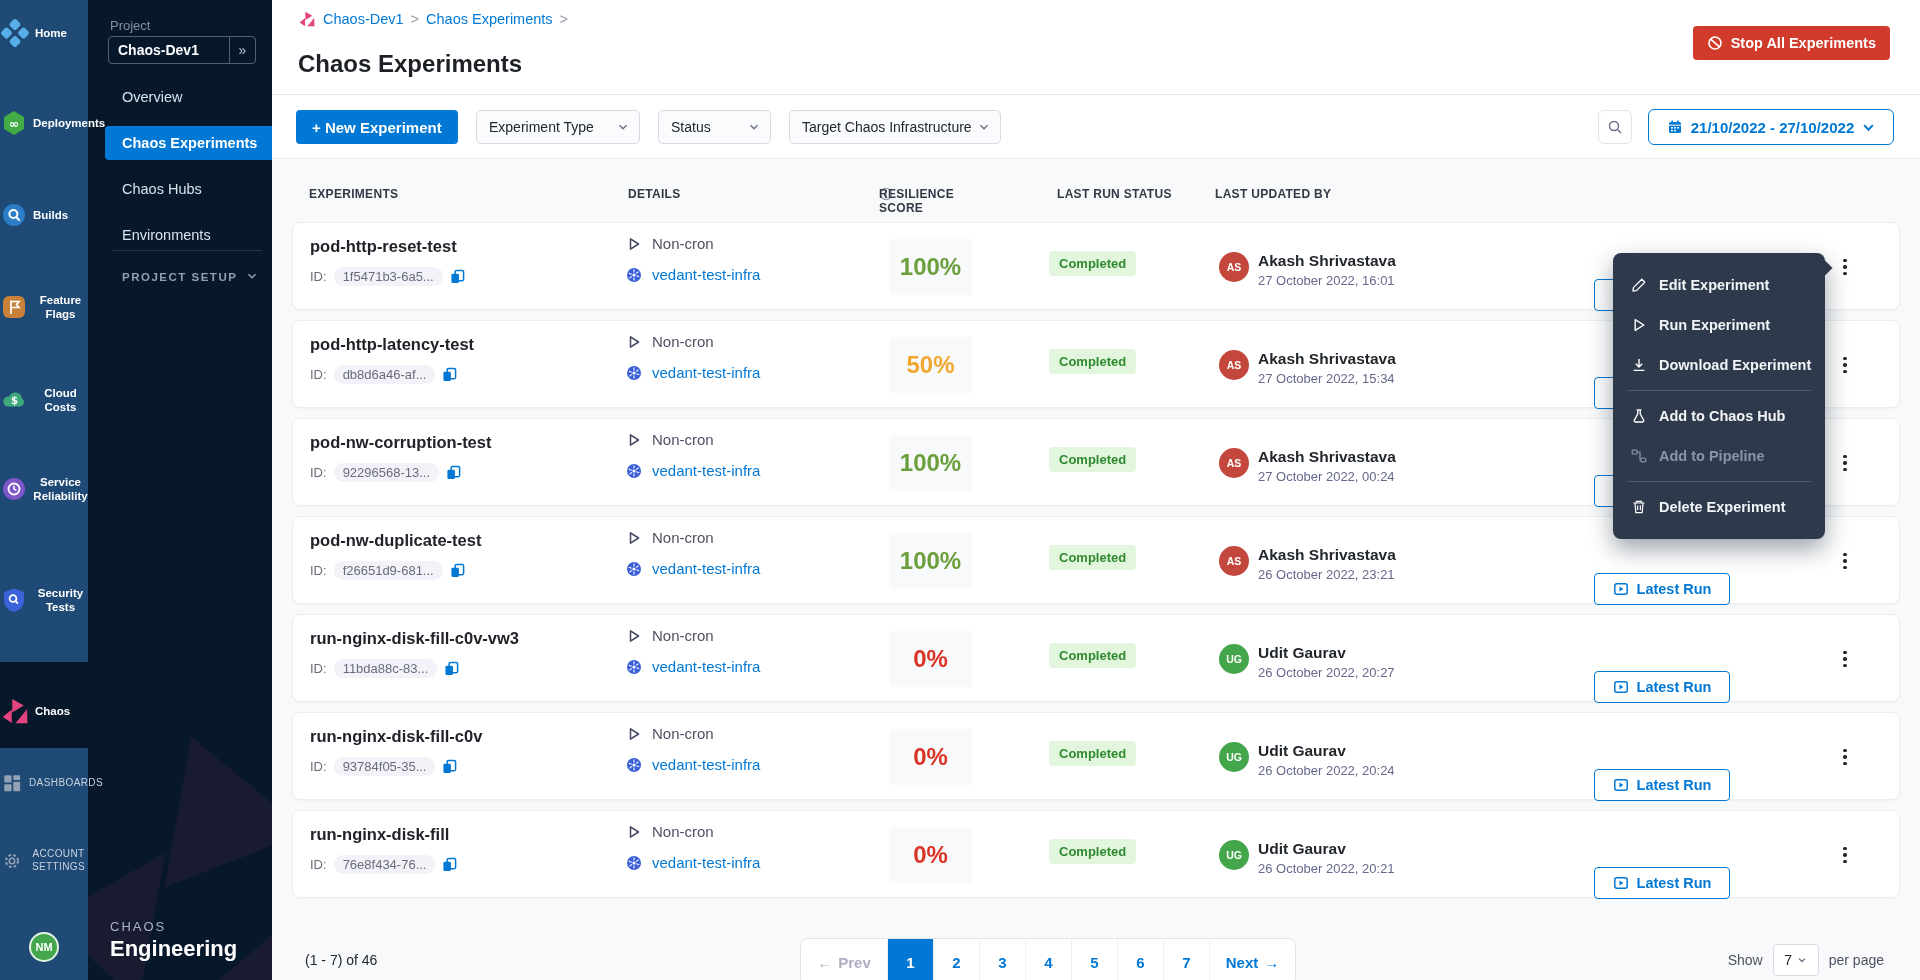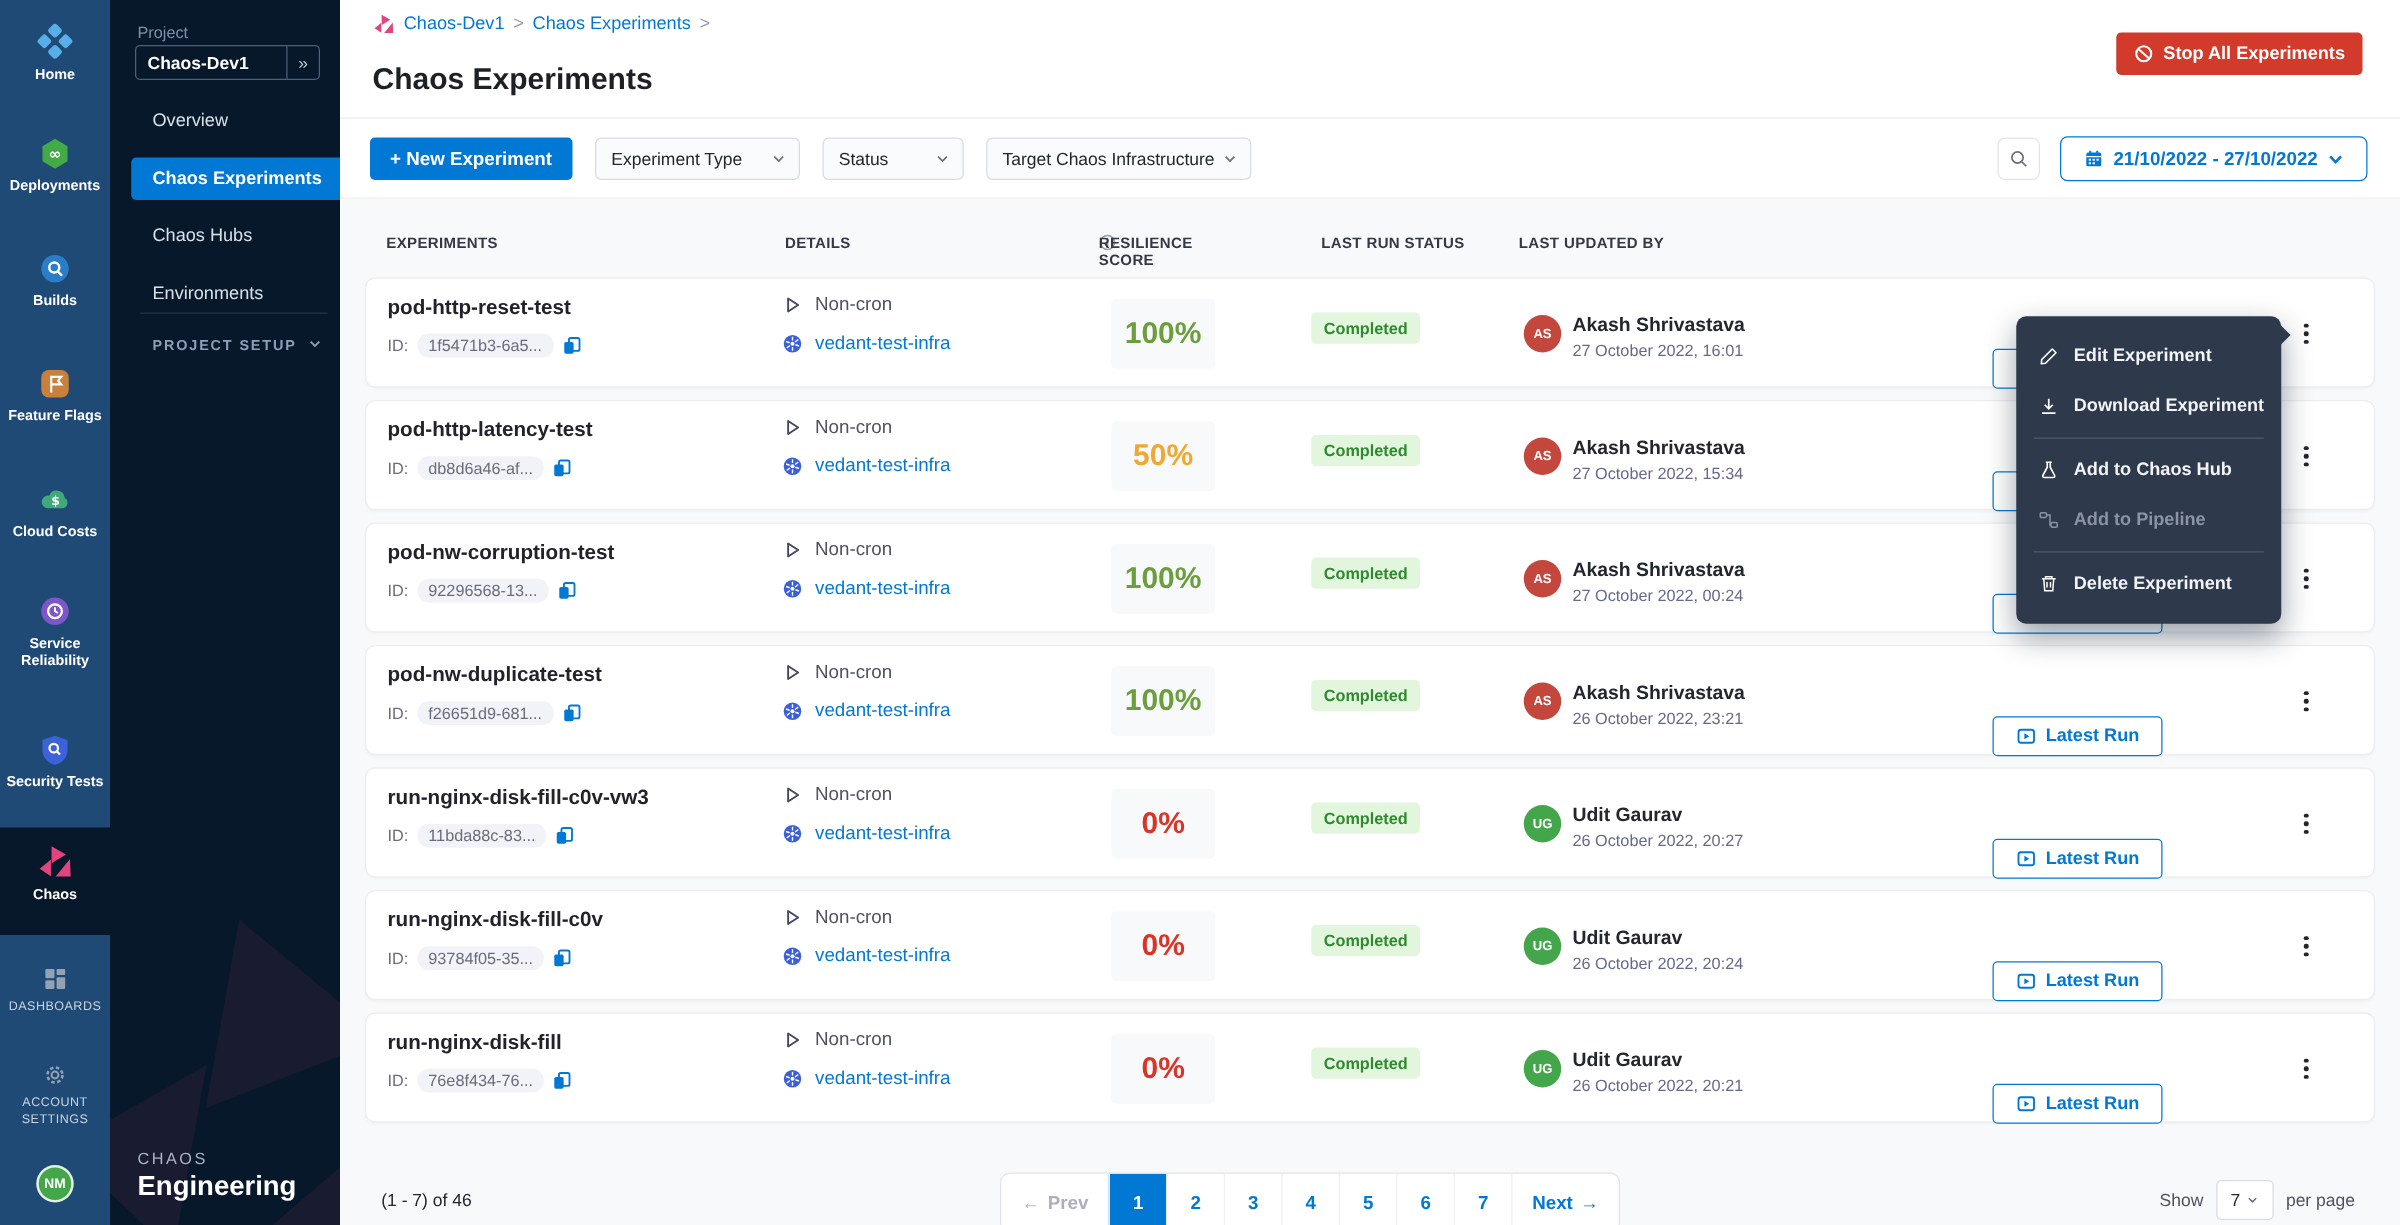--- a/index.html
+++ b/index.html
@@ -2,21 +2,21 @@
 <html><head>
 <meta charset="utf-8">
 <style>
   html,body{margin:0;padding:0;background:#e9eaee;}
   *{box-sizing:border-box;}
   #app{position:relative;width:1920px;height:980px;overflow:hidden;background:#fff;
        font-family:"Liberation Sans","DejaVu Sans",sans-serif;color:#22272d;}
 
   
   .rail{position:absolute;left:0;top:0;width:88px;height:980px;background:#1F4A75;z-index:30;}
-  .rail-item{position:absolute;left:0;width:88px;display:flex;flex-direction:column;align-items:center;gap:5px;cursor:pointer;}
+  .rail-item{position:absolute;left:0;width:88px;display:flex;flex-direction:row;align-items:center;gap:5px;cursor:pointer;}
   .rail-item .rail-label{font-size:11.5px;font-weight:600;color:#fff;text-align:center;line-height:1.25;max-width:80px;}
   .rail-item.small .rail-label{font-size:10px;color:#C9D3DF;letter-spacing:.4px;font-weight:500;}
   .rail-item:nth-child(1){top:18px;}
   .rail-item:nth-child(2){top:109px;}
   .rail-item:nth-child(3){top:201px;}
   .rail-item:nth-child(4){top:293px;}
   .rail-item:nth-child(5){top:386px;}
   .rail-item:nth-child(6){top:475px;}
   .rail-item:nth-child(7){top:586px;}
   .rail-item:nth-child(8){top:662px;height:86px;padding-top:12px;background:#07182B;}
@@ -883,20 +883,28 @@
     <div class="ctx-menu" style="position:absolute;left:1341px;top:253px;">
       <div class="ctx-notch"></div>
       <div id="menu-items">
           <div class="mi">
             <span class="mi-icon" style="display:flex;">
               <svg width="16" height="16" viewBox="0 0 16 16">
                 <path d="M10.8 2.2 L13.8 5.2 L5.4 13.6 L2 14 L2.4 10.6 Z" fill="none" stroke="#fff" stroke-width="1.3" stroke-linejoin="round"></path>
               </svg>
             </span>
             <span class="mi-label">Edit Experiment</span>
+          </div>
+          <div class="mi">
+            <span class="mi-icon" style="display:flex;">
+              <svg width="16" height="16" viewBox="0 0 16 16">
+                <path d="M4.2 2.6 L12.8 8 L4.2 13.4 Z" fill="none" stroke="#fff" stroke-width="1.4" stroke-linejoin="round"></path>
+              </svg>
+            </span>
+            <span class="mi-label">Run Experiment</span>
           </div>
           <div class="mi">
             <span class="mi-icon" style="display:flex;">
               <svg width="16" height="16" viewBox="0 0 16 16">
                 <path d="M8 2 V9.6 M4.8 6.8 L8 10 L11.2 6.8 M2.6 13.4 H13.4" stroke="#fff" fill="none" stroke-width="1.4"></path>
               </svg>
             </span>
             <span class="mi-label">Download Experiment</span>
           </div>
           <div class="mi-divider"></div>

